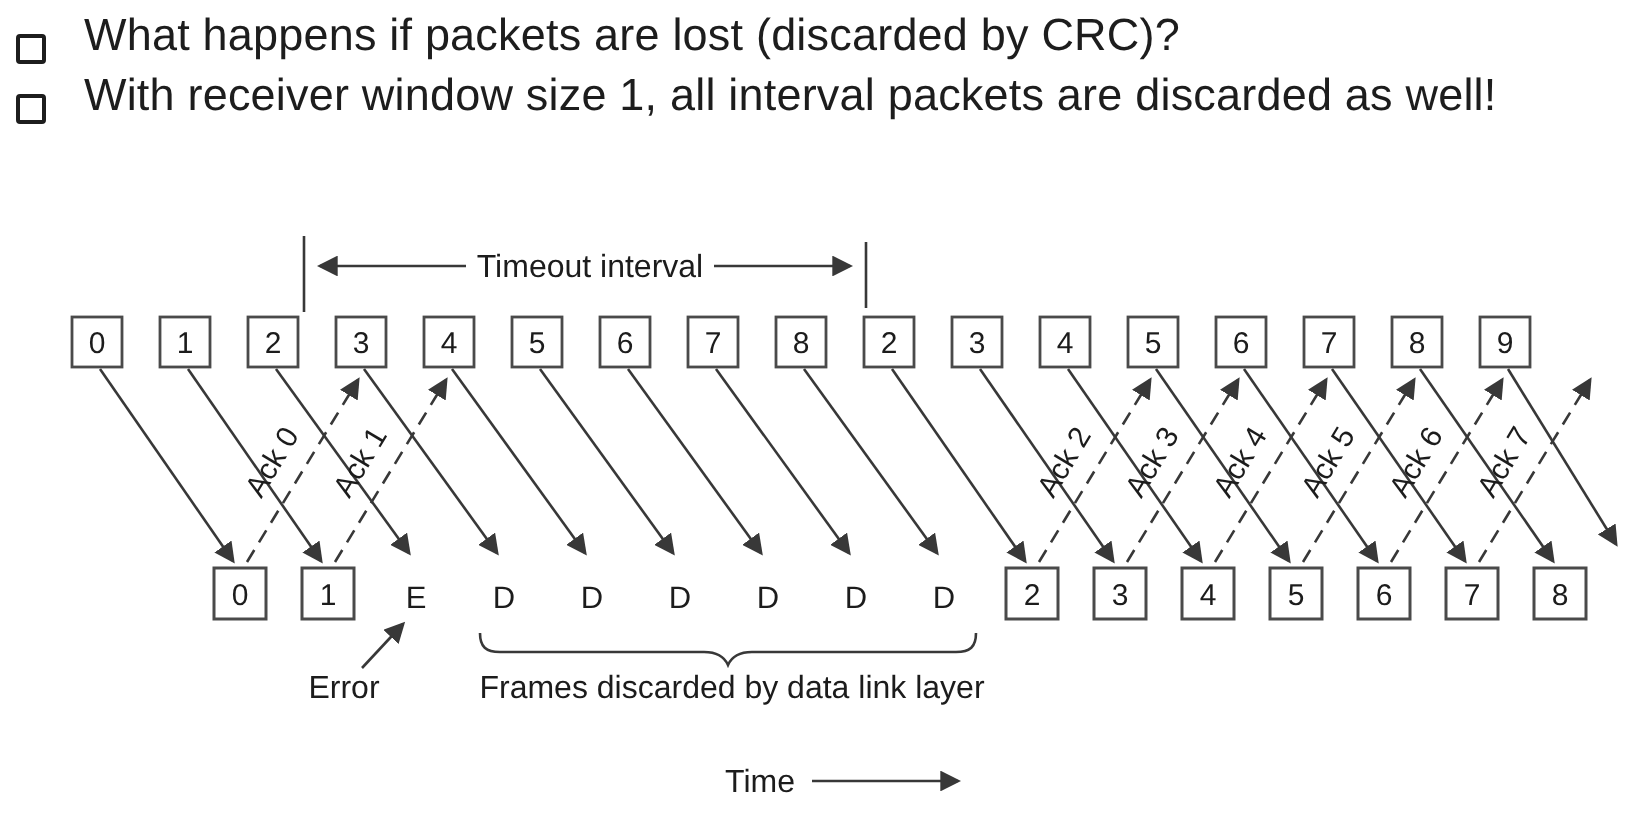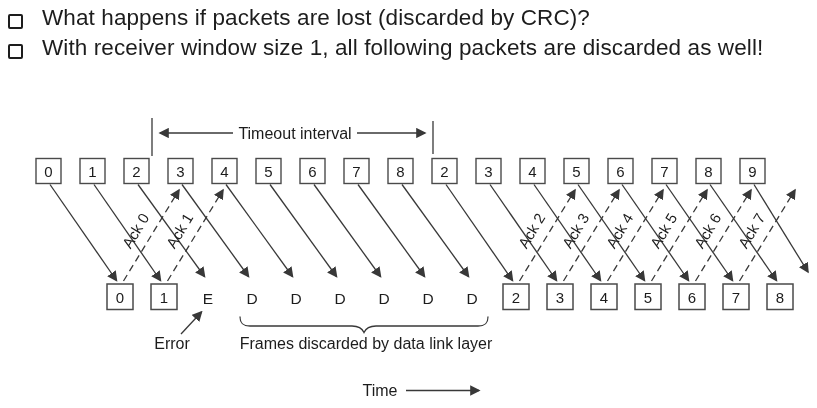--- a/index.html
+++ b/index.html
@@ -1,21 +1,21 @@
 <!DOCTYPE html>
 <html><head>
 <meta charset="utf-8">
 <style>
   html,body{margin:0;padding:0;}
   body{
     width:817px;height:408px;position:relative;background:#ffffff;
     font-family:"Liberation Sans", sans-serif;color:#1d1d1d;overflow:hidden;
   }
   .bullets{position:absolute;left:0;top:3px;width:800px;}
-  .bullet-row{display:flex;align-items:center;margin-bottom:1px;}
+  .bullet-row{display:flex;align-items:flex-end;margin-bottom:1px;}
   .bullet-glyph{
     flex:0 0 auto;width:11px;height:11px;border:2.2px solid #1d1d1d;border-radius:2px;
     margin:7px 0 0 8px;background:#fff;
   }
   .bullet-text{
     margin-left:19px;font-size:22.5px;line-height:29px;letter-spacing:0.1px;
     width:762px;
   }
   .diagram{position:absolute;left:0;top:100px;width:817px;height:308px;}
   svg text{font-family:"Liberation Sans", sans-serif;}
@@ -23,21 +23,21 @@
 </head>
 <body>
 
 <div class="bullets">
   <div class="bullet-row">
     <span class="bullet-glyph"></span>
     <span class="bullet-text">What happens if packets are lost (discarded by CRC)?</span>
   </div>
   <div class="bullet-row">
     <span class="bullet-glyph"></span>
-    <span class="bullet-text">With receiver window size 1, all following packets are discarded as well!</span>
+    <span class="bullet-text">With receiver window size 1, all interval packets are discarded as well!</span>
   </div>
 </div>
 
 <svg id="diagram-svg" class="diagram" width="817" height="308" viewBox="0 100 817 308" xmlns="http://www.w3.org/2000/svg">
   <defs>
     <marker id="ah" viewBox="0 0 10 10" refX="8.5" refY="5" markerWidth="8" markerHeight="8" orient="auto-start-reverse">
       <path d="M0,0 L10,5 L0,10 z" fill="#383838"></path>
     </marker>
   </defs>
 <line x1="152" y1="118" x2="152" y2="156" stroke="#383838" stroke-width="1.3"></line>

